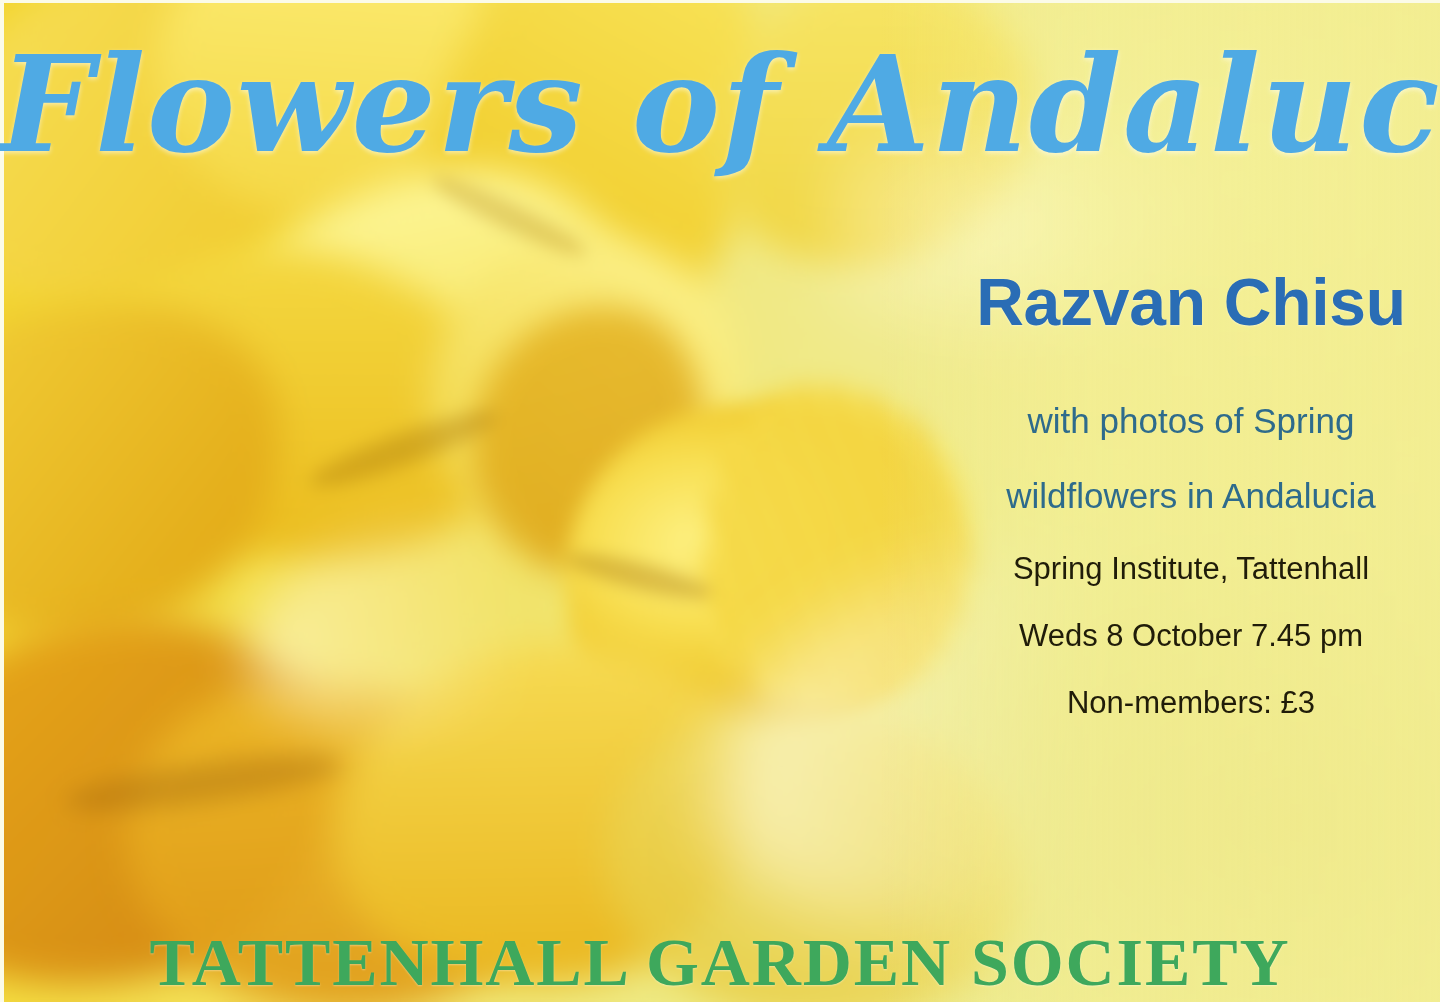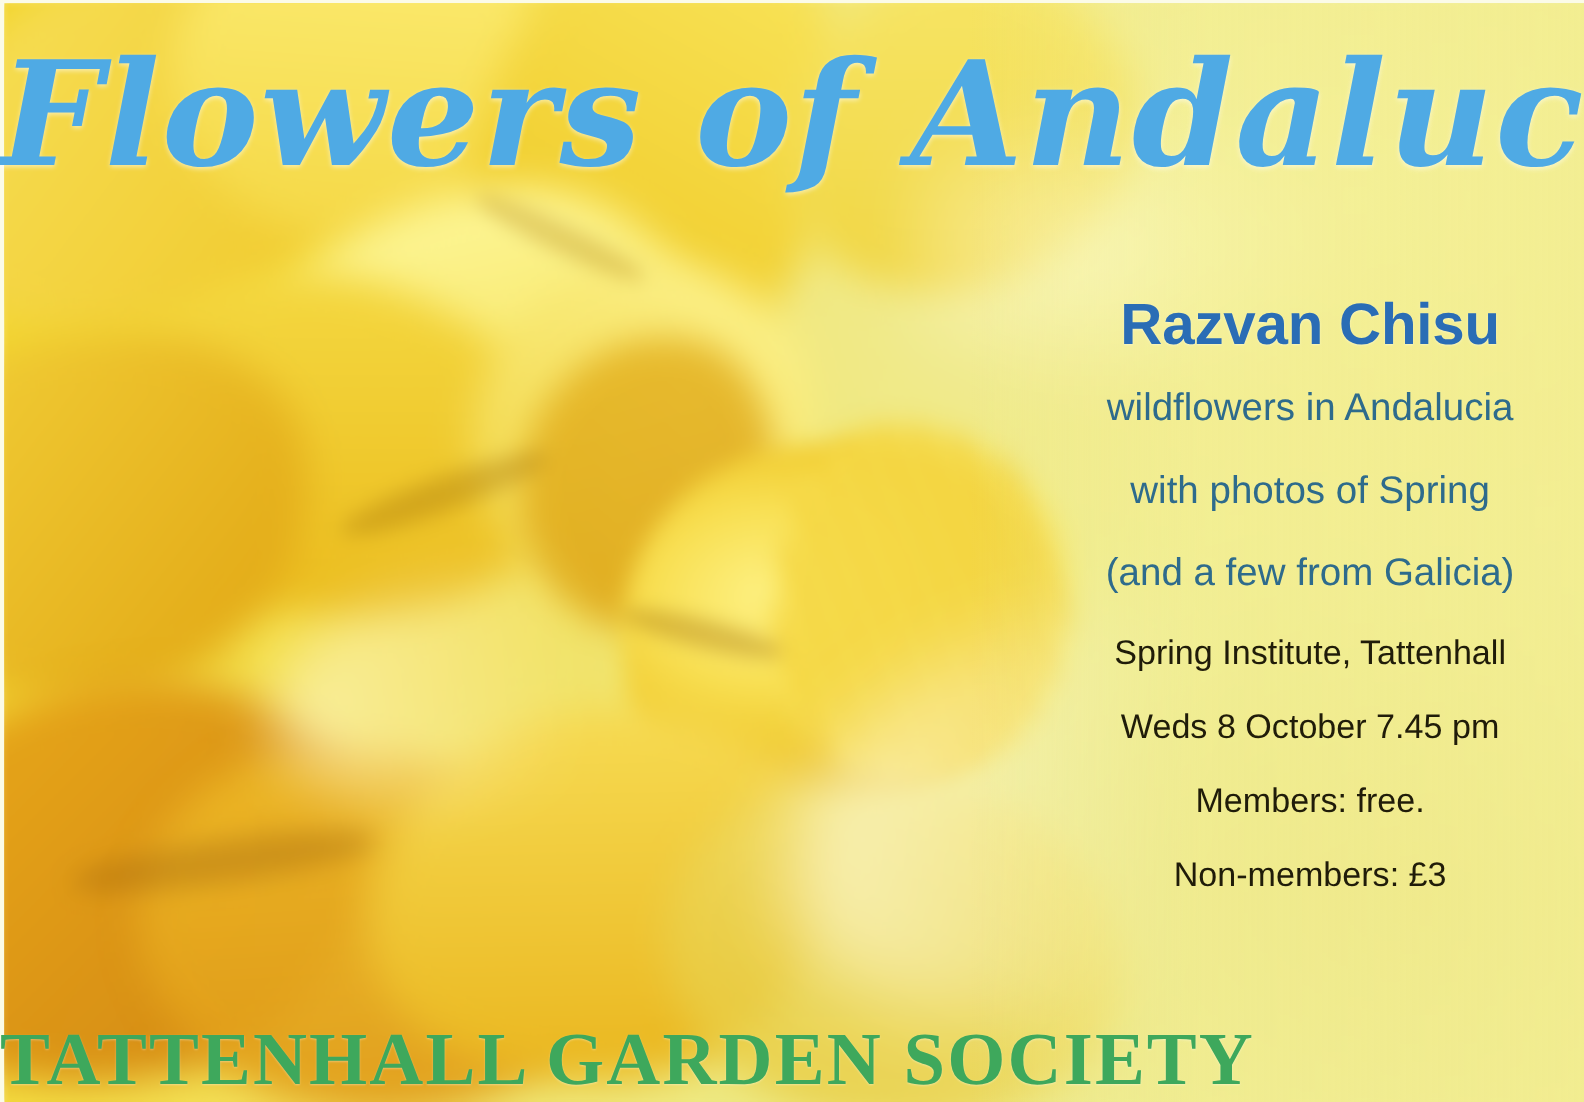--- a/index.html
+++ b/index.html
@@ -175,26 +175,26 @@
   }
 
   
   .info {
     position:absolute;
     right:14px; top:268px;
     width:470px;
     text-align:center;
   }
   .speaker {
-    font-size:53px;
+    font-size:66px;
     font-weight:700;
     color:#2A6DB5;
     letter-spacing:-.004em;
     line-height:1.06;
-    margin-bottom:28px;
+    margin-bottom:64px;
     text-shadow:0 1px 2px rgba(255,255,255,.4);
   }
   .blurb-line {
     font-size:35px;
     font-weight:400;
     color:#2E6B8C;
     line-height:1.08;
     margin-bottom:37px;
     white-space:nowrap;
   }
@@ -205,21 +205,21 @@
     line-height:1.1;
     margin-bottom:33px;
     white-space:nowrap;
   }
   .detail-line:last-child { margin-bottom:17px; }
 
   
   .footer {
     position:absolute;
     left:0; right:0; bottom:6px;
-    text-align:left;
+    text-align:center;
     font-family:"Liberation Serif", serif;
     font-weight:700;
     font-size:68px;
     letter-spacing:.028em;
     color:#3EA85C;
     line-height:1;
     white-space:nowrap;
     text-shadow:0 1px 2px rgba(255,255,255,.35);
   }
 </style>
@@ -263,27 +263,25 @@
   </div>
 
   <div class="content">
 
     <div class="headline">Flowers of Andalucia</div>
 
     <div class="info">
 
       <div class="speaker">Razvan Chisu</div>
 
+      <div class="blurb-line">with photos of Spring</div>
       <div class="blurb-line">wildflowers in Andalucia</div>
-      <div class="blurb-line">with photos of Spring</div>
-      <div class="blurb-line">(and a few from Galicia)</div>
 
       <div class="detail-line">Spring Institute, Tattenhall</div>
       <div class="detail-line">Weds 8 October 7.45 pm</div>
-      <div class="detail-line">Members: free.</div>
       <div class="detail-line">Non-members: £3</div>
 
     </div>
 
     <div class="footer">TATTENHALL GARDEN SOCIETY</div>
 
   </div>
 </div>
 
 </body></html>

